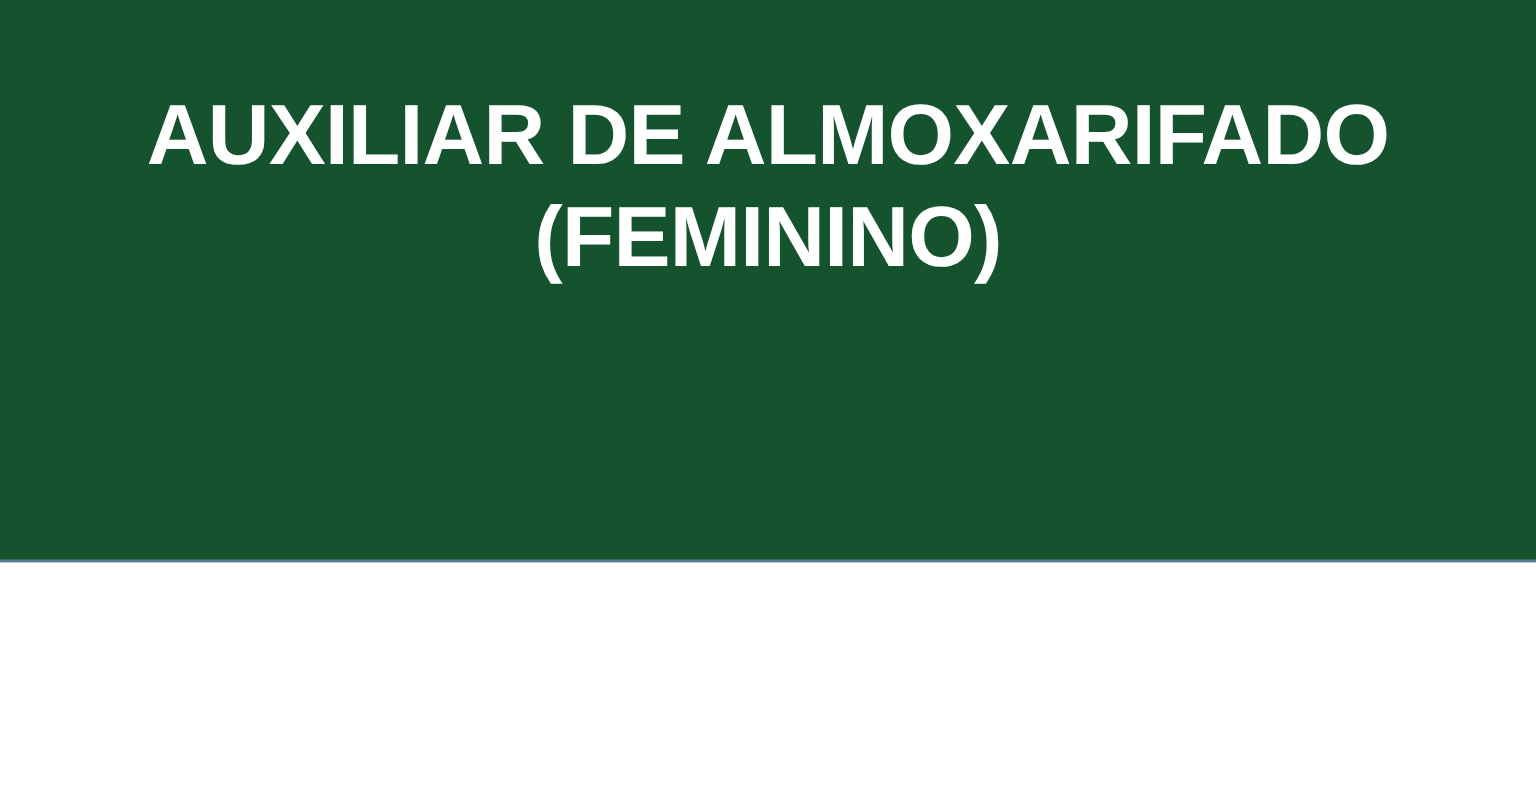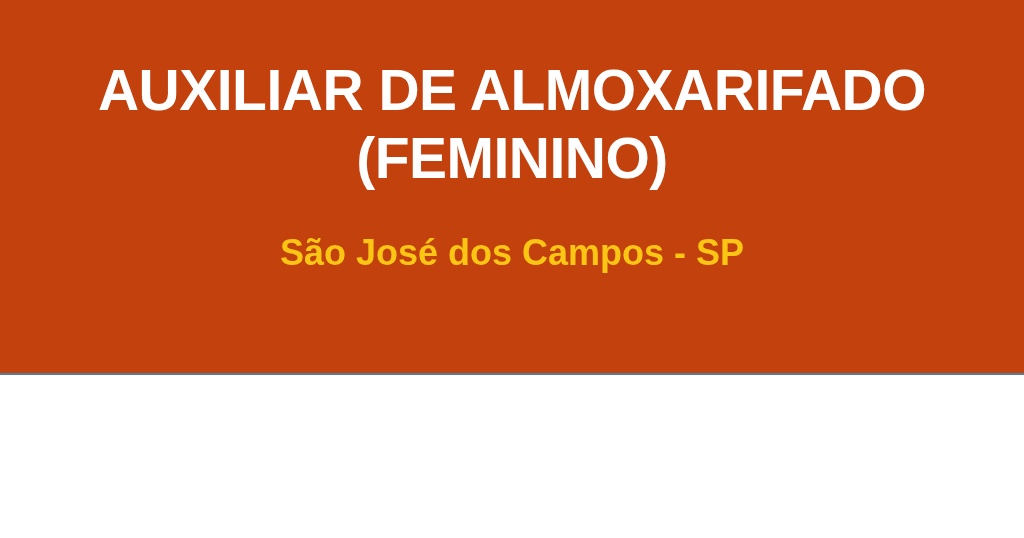--- a/index.html
+++ b/index.html
@@ -24,21 +24,21 @@
     box-sizing: border-box;
   }
 
   
   .hero {
     position: absolute;
     left: 0;
     top: 0;
     width: 1024px;
     height: 373px;
-    background: #c2410c;
+    background: #14532d;
     border-bottom: 2px solid #5a7b97;
     box-sizing: content-box;
     display: flex;
     flex-direction: column;
     align-items: center;
     justify-content: flex-start;
   }
 
   .hero-title {
     width: 900px;
@@ -83,21 +83,20 @@
     background: #ffffff;
   }
 </style>
 </head>
 <body>
 
 <div class="card">
 
   <section class="hero">
     <h1 class="hero-title">Auxiliar de Almoxarifado (Feminino)</h1>
-    <p class="hero-subtitle">São José dos Campos - SP</p>
   </section>
 
   <section class="footer">
 
     
     
 
     
     
 

